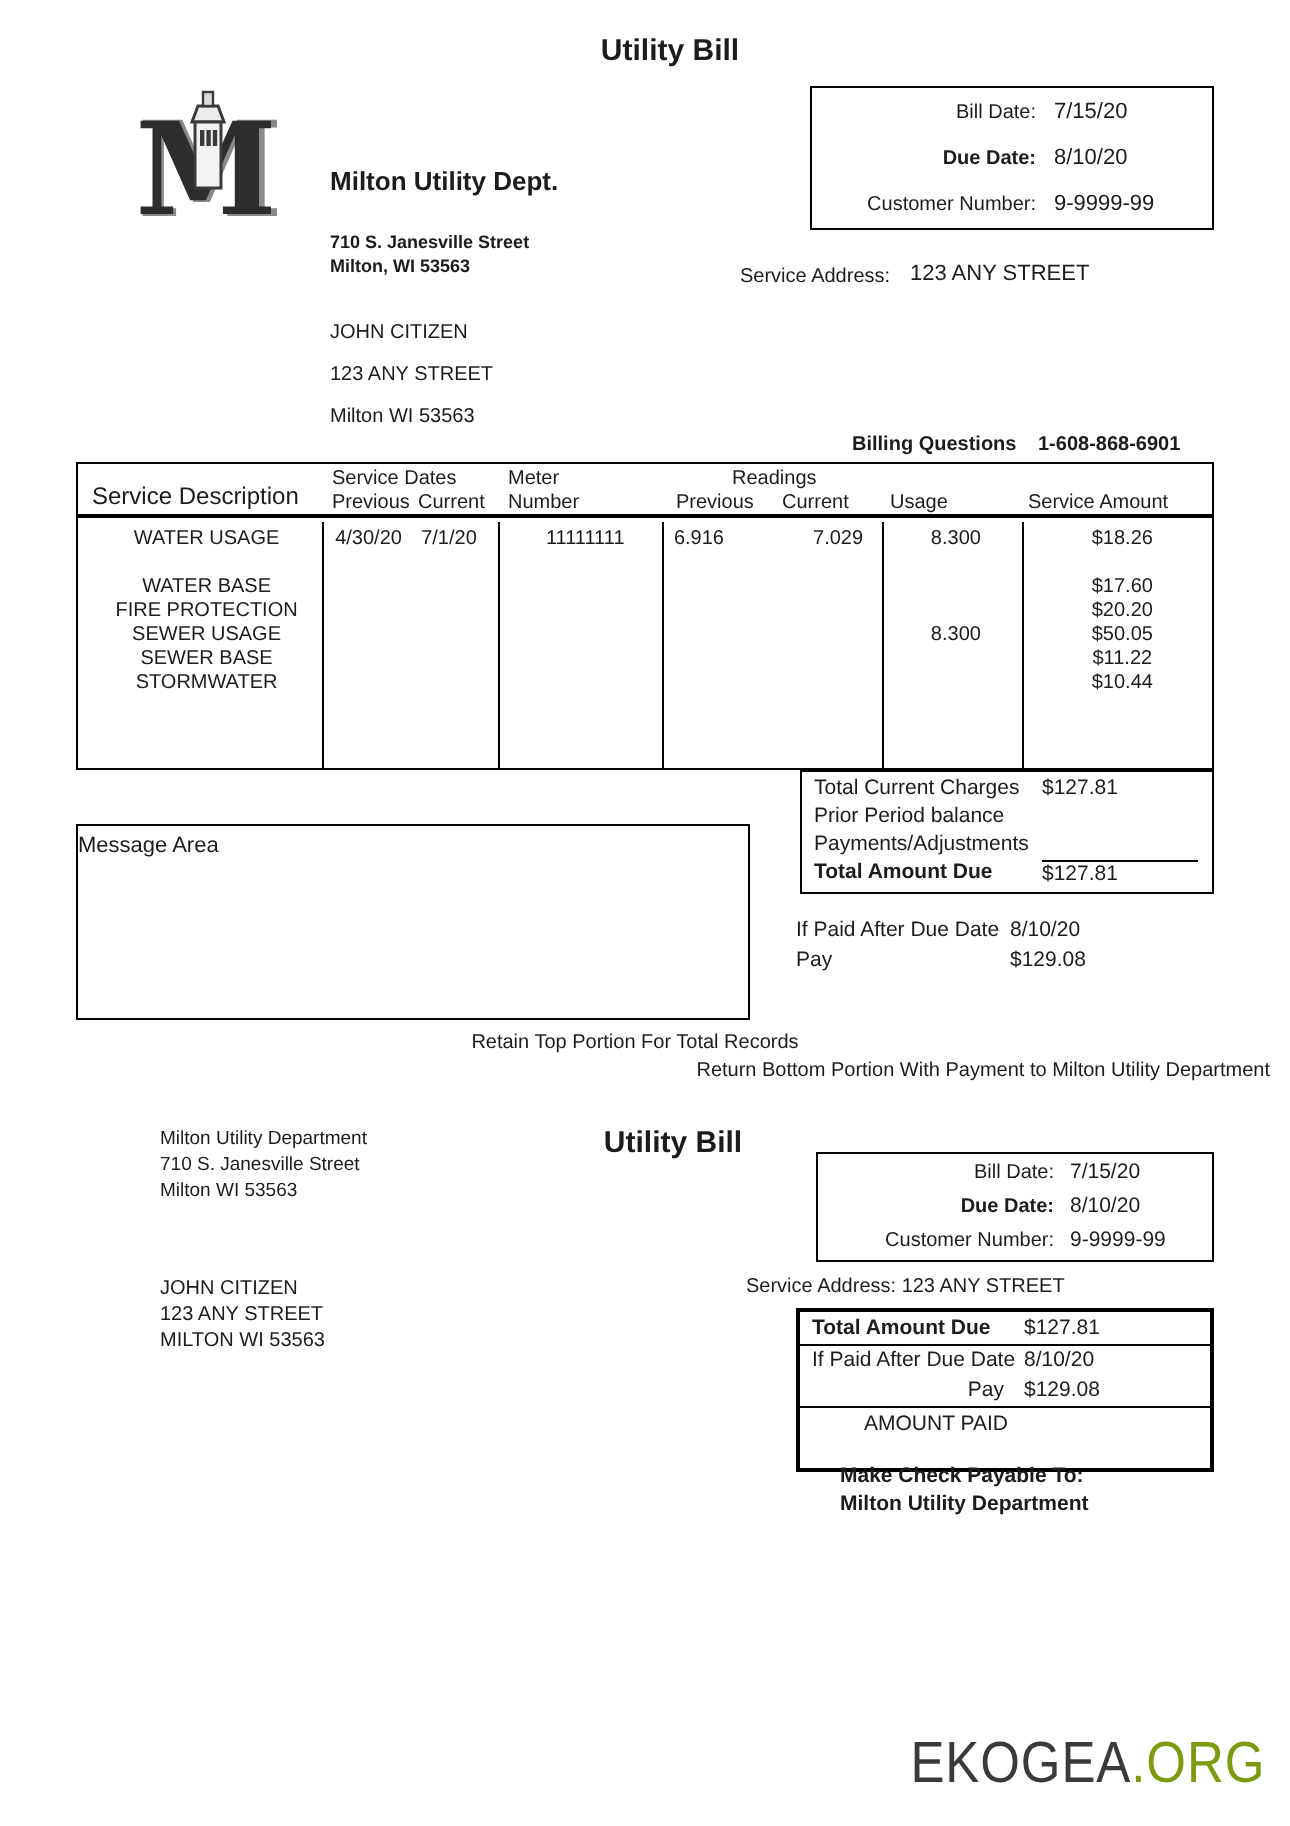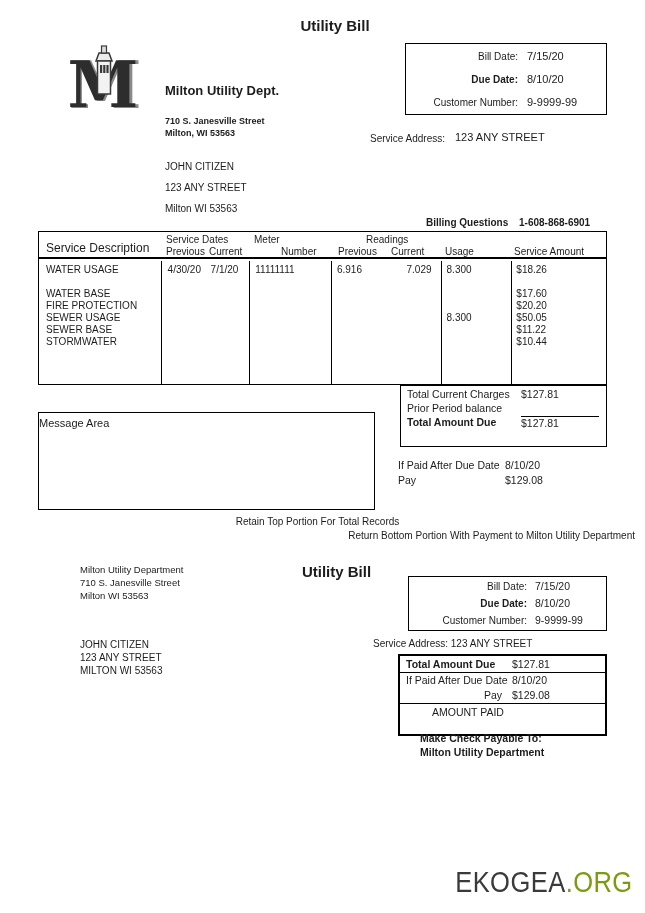--- a/index.html
+++ b/index.html
@@ -33,28 +33,28 @@
 
   .bq-lbl { left:426px; top:217px; font-size:10px; font-weight:bold; }
   .bq-phone { left:519px; top:217px; font-size:10px; font-weight:bold; }
 
   
   .stable { left:38px; top:231px; width:569px; height:154px; border:1.5px solid #000; }
   .thead { position:relative; height:27px; border-bottom:2px solid #000; font-size:10px; }
   .thead .h { position:absolute; white-space:nowrap; }
   .h-desc { left:7px; top:9px; font-size:12px; }
   .h-sd { left:127px; top:2px; } .h-sdp { left:127px; top:14px; } .h-sdc { left:170px; top:14px; }
-  .h-m { left:215px; top:2px; } .h-mn { left:215px; top:14px;margin-left:27px; }
+  .h-m { left:215px; top:2px; } .h-mn { left:215px; top:14px; }
   .h-r { left:327px; top:2px; } .h-rp { left:299px; top:14px; } .h-rc { left:352px; top:14px; }
   .h-u { left:406px; top:14px; } .h-a { left:475px; top:14px; }
 
   .tbody { position:absolute; left:0; right:0; top:29px; bottom:0; font-size:10px; padding-top:3px; }
   .vline { position:absolute; top:0; bottom:0; width:1px; background:#000; }
   .v1 { left:122px; } .v2 { left:210px; } .v3 { left:292px; } .v4 { left:402px; } .v5 { left:472px; }
-  .trow { display:flex; height:12px; line-height:12px; white-space:nowrap; }
+  .trow { display:flex; height:12px; line-height:12px; white-space:nowrap;text-align:center; }
   .trow.spacer { height:12px; }
   .c { position:relative; }
   .c-desc { width:122px; padding-left:7px; }
   .c-date { width:88px; } .c-meter { width:82px; padding-left:7px; }
   .c-read { width:110px; } .c-usage { width:70px; padding-left:7px; } .c-amt { width:97px; padding-left:7px; }
   .c .s1 { position:absolute; left:7px; } .c .s2 { position:absolute; left:50px; } .c .sr { position:absolute; right:8px; }
 
   
   .totbox { left:400px; top:385px; width:207px; height:62px; border:1.5px solid #000; padding:2px 6px 0 6px; font-size:10.5px; }
   .totbox .trw { display:flex; height:14px; line-height:13px; }
@@ -231,20 +231,24 @@
   <div class="abs totbox">
     <div class="trw">
       <span class="tl">Total Current Charges</span>
       <span class="ta">$127.81</span>
     </div>
     <div class="trw">
       <span class="tl">Prior Period balance</span>
       <span class="ta"></span>
     </div>
     <div class="trw">
+      <span class="tl">Payments/Adjustments</span>
+      <span class="ta"></span>
+    </div>
+    <div class="trw">
       <span class="tl b">Total Amount Due</span>
       <span class="ta due-amt">$127.81</span>
     </div>
   </div>
 
   <div class="abs msgbox">
     <span>Message Area</span>
   </div>
 
   <div class="abs latepaid">

